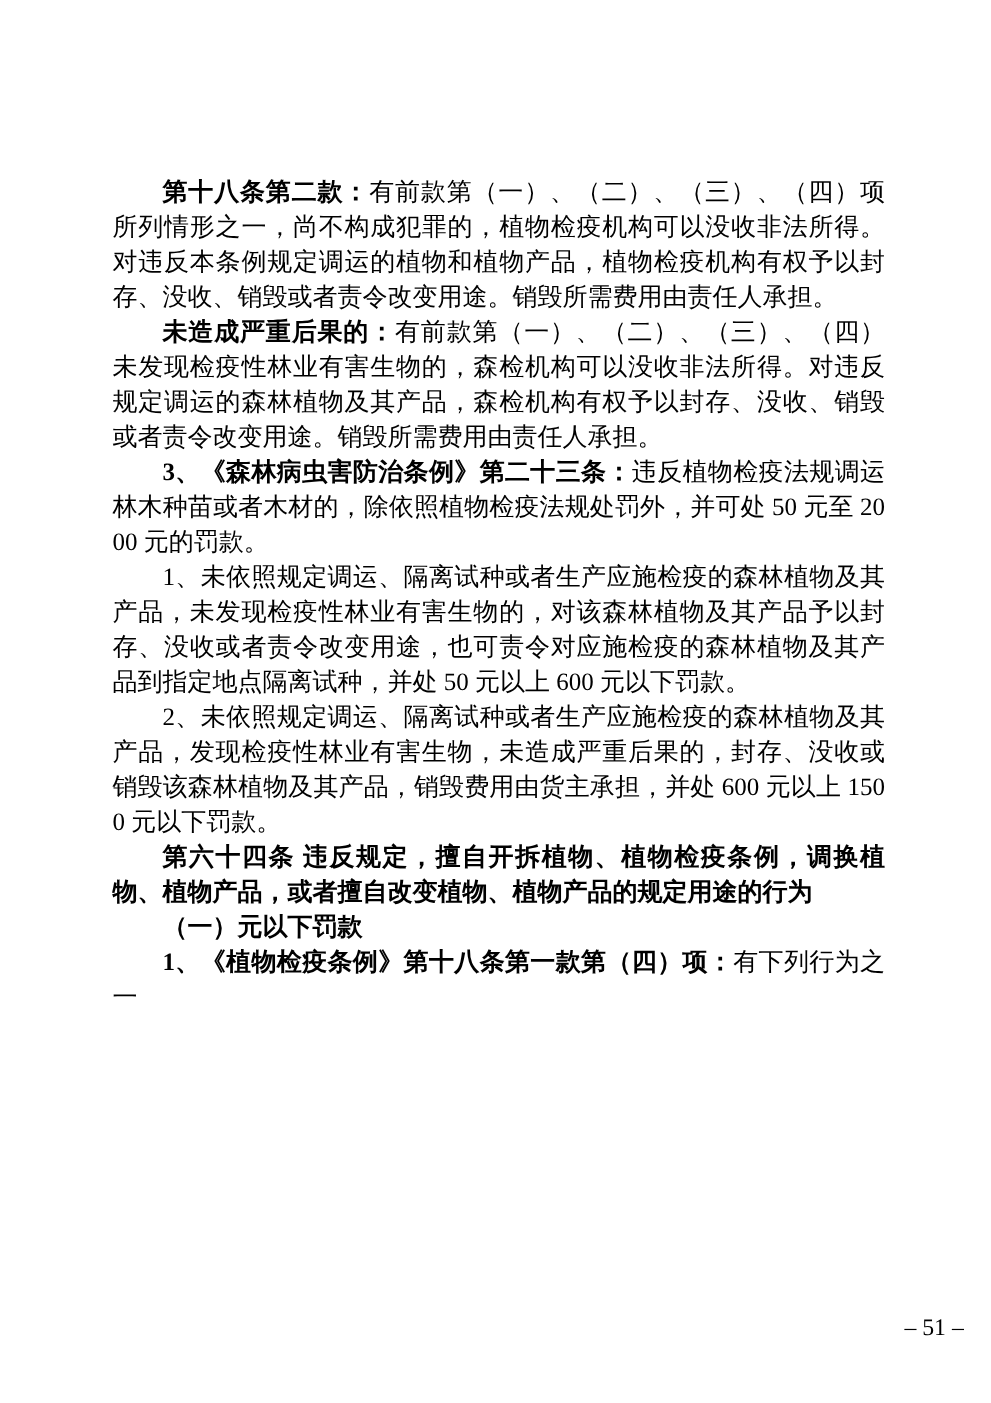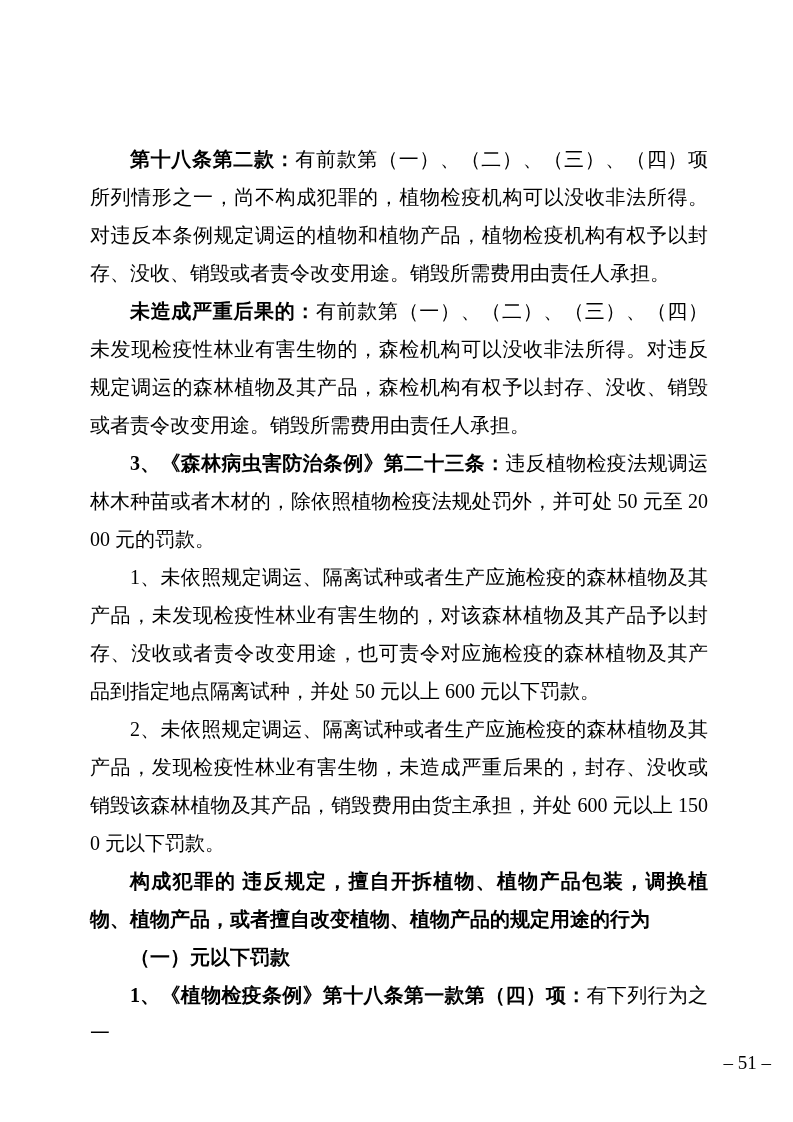--- a/index.html
+++ b/index.html
@@ -20,21 +20,21 @@
   .doc-body {
     position: absolute;
     left: 90px;
     top: 140px;
     width: 618px;
   }
   .doc-body p {
     margin: 0;
     padding: 0;
     font-size: 20px;
-    line-height: 38px;
+    line-height: 28px;
     text-align: justify;
     text-justify: inter-ideograph;
     text-indent: 2em;
     word-break: break-all;
   }
   .doc-body p span.b {
     font-weight: bold;
   }
   .page-number {
     position: absolute;
@@ -49,18 +49,18 @@
 </head>
 <body>
 
 <div class="page">
   <div class="doc-body">
       <p><span class="b">第十八条第二款：</span><span>有前款第（一）、（二）、（三）、（四）项所列情形之一，尚不构成犯罪的，植物检疫机构可以没收非法所得。对违反本条例规定调运的植物和植物产品，植物检疫机构有权予以封存、没收、销毁或者责令改变用途。销毁所需费用由责任人承担。</span></p>
       <p><span class="b">未造成严重后果的：</span><span>有前款第（一）、（二）、（三）、（四）未发现检疫性林业有害生物的，森检机构可以没收非法所得。对违反规定调运的森林植物及其产品，森检机构有权予以封存、没收、销毁或者责令改变用途。销毁所需费用由责任人承担。</span></p>
       <p><span class="b">3、《森林病虫害防治条例》第二十三条：</span><span>违反植物检疫法规调运林木种苗或者木材的，除依照植物检疫法规处罚外，并可处 50 元至 2000 元的罚款。</span></p>
       <p><span>1、未依照规定调运、隔离试种或者生产应施检疫的森林植物及其产品，未发现检疫性林业有害生物的，对该森林植物及其产品予以封存、没收或者责令改变用途，也可责令对应施检疫的森林植物及其产品到指定地点隔离试种，并处 50 元以上 600 元以下罚款。</span></p>
       <p><span>2、未依照规定调运、隔离试种或者生产应施检疫的森林植物及其产品，发现检疫性林业有害生物，未造成严重后果的，封存、没收或销毁该森林植物及其产品，销毁费用由货主承担，并处 600 元以上 1500 元以下罚款。</span></p>
-      <p><span class="b">构成犯罪的 违反规定，擅自开拆植物、植物产品包装，调换植物、植物产品，或者擅自改变植物、植物产品的规定用途的行为</span></p>
+      <p><span class="b">第六十四条 违反规定，擅自开拆植物、植物检疫条例，调换植物、植物产品，或者擅自改变植物、植物产品的规定用途的行为</span></p>
       <p><span class="b">（一）元以下罚款</span></p>
       <p><span class="b">1、《植物检疫条例》第十八条第一款第（四）项：</span><span>有下列行为之一</span></p>
     </div>
   <div class="page-number">– 51 –</div>
 </div>
 
 </body></html>

